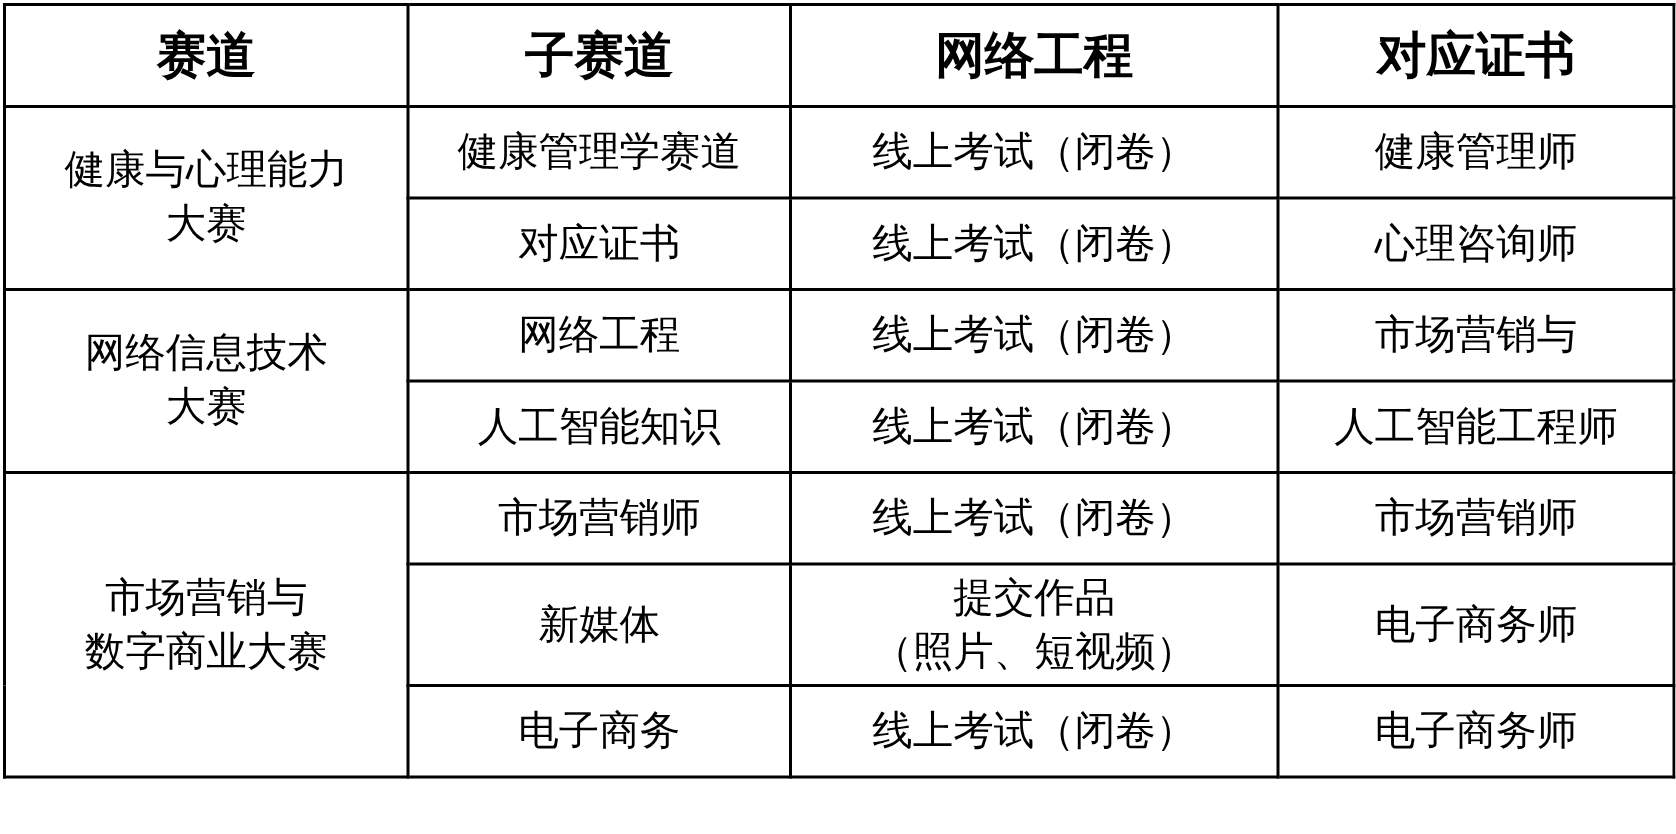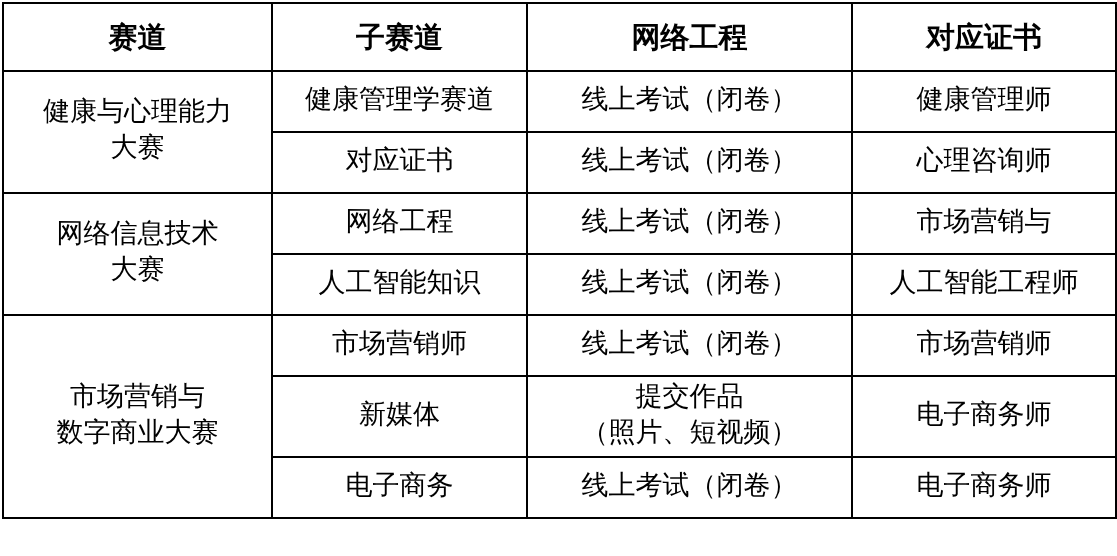--- a/index.html
+++ b/index.html
@@ -28,28 +28,27 @@
   table.matrix td, table.matrix th {
     border: 2px solid #000000;
     text-align: center;
     vertical-align: middle;
     padding: 4px 6px;
     box-sizing: border-box;
     line-height: 1.32;
   }
   table.matrix th {
     font-weight: bold;
-    font-size: 29px;
+    font-size: 33px;
     height: 68px;
   }
   table.matrix td {
     font-weight: normal;
     font-size: 27px;
     height: 61px;
-    font-family: Liberation Mono, monospace;
   }
   col.c0 { width: 269px; }
   col.c1 { width: 255px; }
   col.c2 { width: 325px; }
   col.c3 { width: 264px; }
   .stack span {
     display: block;
   }
   .tall { height: 122px; }
 </style>

